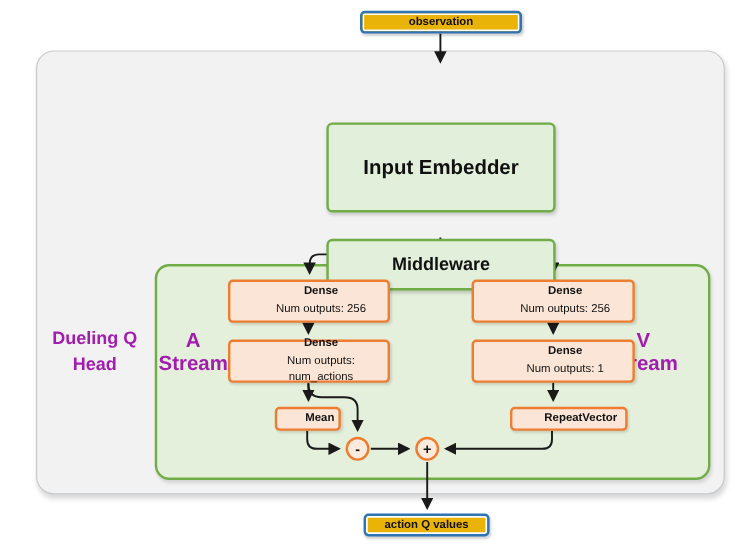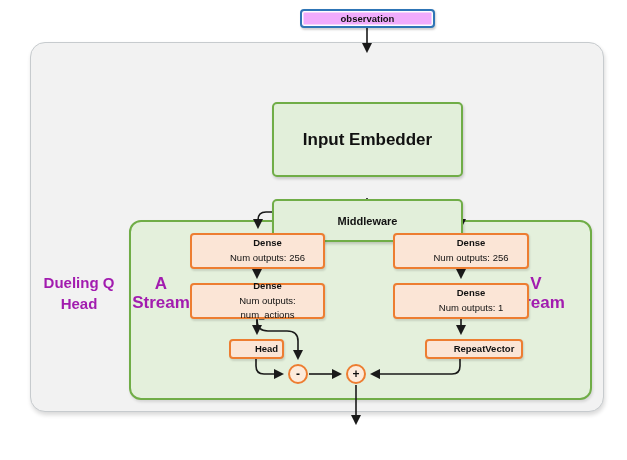--- a/index.html
+++ b/index.html
@@ -15,21 +15,21 @@
   .abs { position: absolute; box-sizing: border-box; }
   .node {
     position: absolute;
     box-sizing: border-box;
     display: flex;
     align-items: center;
     justify-content: center;
     text-align: center;
   }
   .blue-node {
-    background: #f0abfc;
+    background: #eab308;
     border: 2px solid #2E75B6;
     border-radius: 4px;
     box-shadow: inset 0 0 0 1.5px #fbfdfe, 1px 1.5px 2px rgba(0,0,0,0.18);
     font-weight: bold;
     font-size: 9.5px;
   }
   .green-node {
     background: #E2EFDA;
     border: 2px solid #70AD47;
     border-radius: 5px;
@@ -119,21 +119,21 @@
   </svg>
 
   <div class="node blue-node" style="left:300px; top:9px; width:135px; height:19px;">
     <span>observation</span>
   </div>
 
   <div class="node green-node" style="left:272px; top:58px; width:191px; height:75px; font-size:17px;">
     <span>Input Embedder</span>
   </div>
 
-  <div class="node green-node" style="left:272px; top:155px; width:191px; height:43px; font-size:11px;">
+  <div class="node green-node" style="left:272px; top:155px; width:191px; height:43px; font-size:15px;">
     <span>Middleware</span>
   </div>
 
   <div class="side-label dueling-label" style="left:28px; top:272px; width:102px;">Dueling Q Head</div>
   <div class="side-label stream-label" style="left:131px; top:274px; width:60px;">A Stream</div>
   <div class="side-label stream-label" style="left:504px; top:274px; width:64px;">V Stream</div>
 
   <div class="node orange-node" style="left:190px; top:233px; width:135px; height:36px;">
     <span class="title-line">Dense</span>
     <span>Num outputs: 256</span>
@@ -146,23 +146,26 @@
   <div class="node orange-node" style="left:393px; top:233px; width:136px; height:36px;">
     <span class="title-line">Dense</span>
     <span>Num outputs: 256</span>
   </div>
   <div class="node orange-node" style="left:393px; top:283px; width:136px; height:36px;">
     <span class="title-line">Dense</span>
     <span>Num outputs: 1</span>
   </div>
 
   <div class="node orange-node" style="left:229px; top:339px; width:55px; height:20px;">
-    <span class="title-line">Head</span>
+    <span class="title-line">Mean</span>
   </div>
   <div class="node orange-node" style="left:425px; top:339px; width:98px; height:20px;">
     <span class="title-line">RepeatVector</span>
   </div>
 
   <div class="op-circle" style="left:288px; top:364px;">-</div>
   <div class="op-circle" style="left:346px; top:364px;">+</div>
 
+  <div class="node blue-node" style="left:303px; top:428px; width:105px; height:19px;">
+    <span>action Q values</span>
+  </div>
 
 </div>
 
 </body></html>

